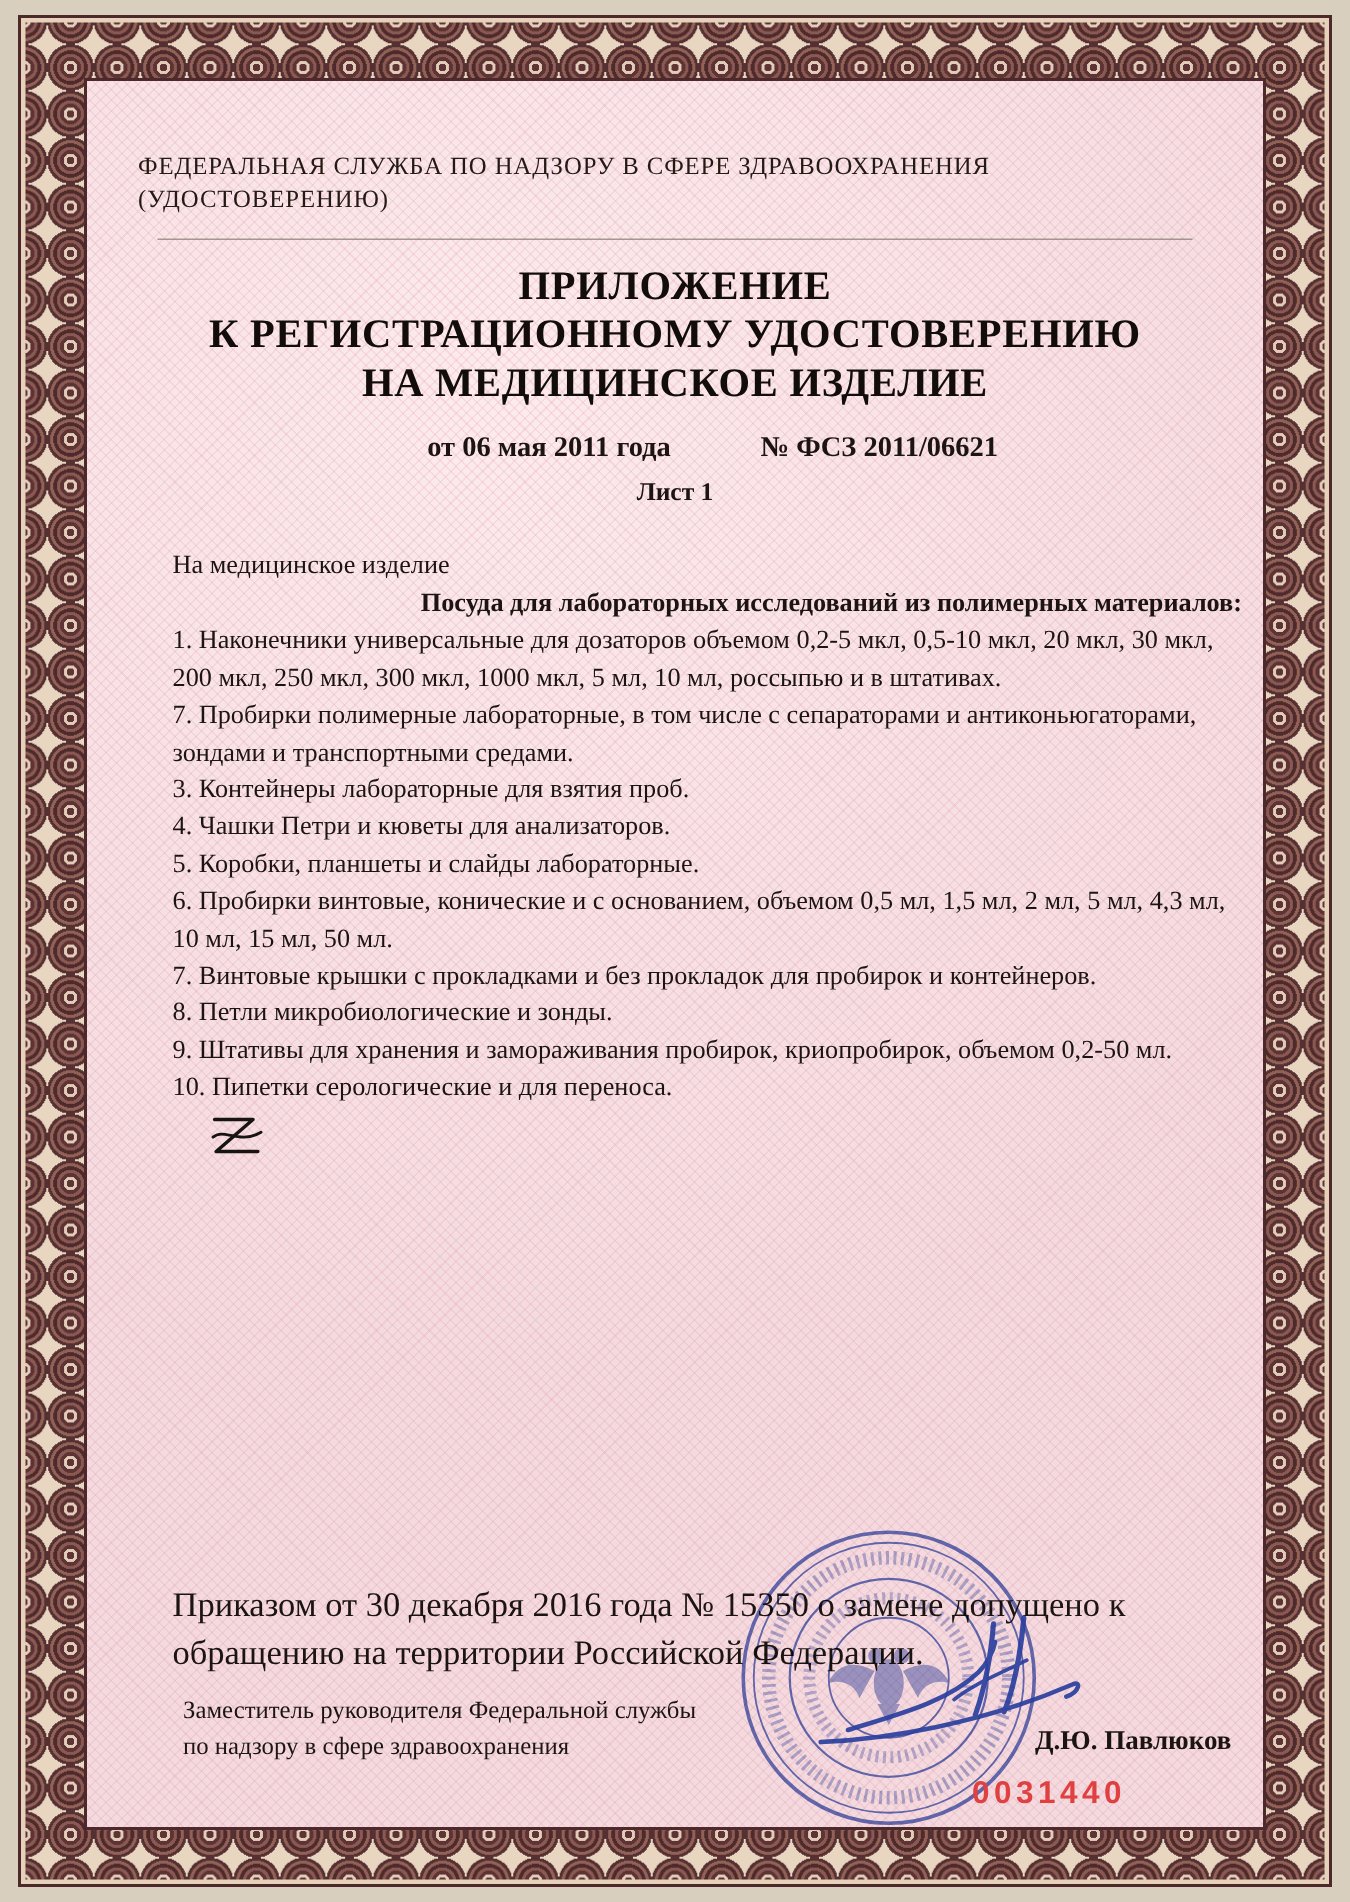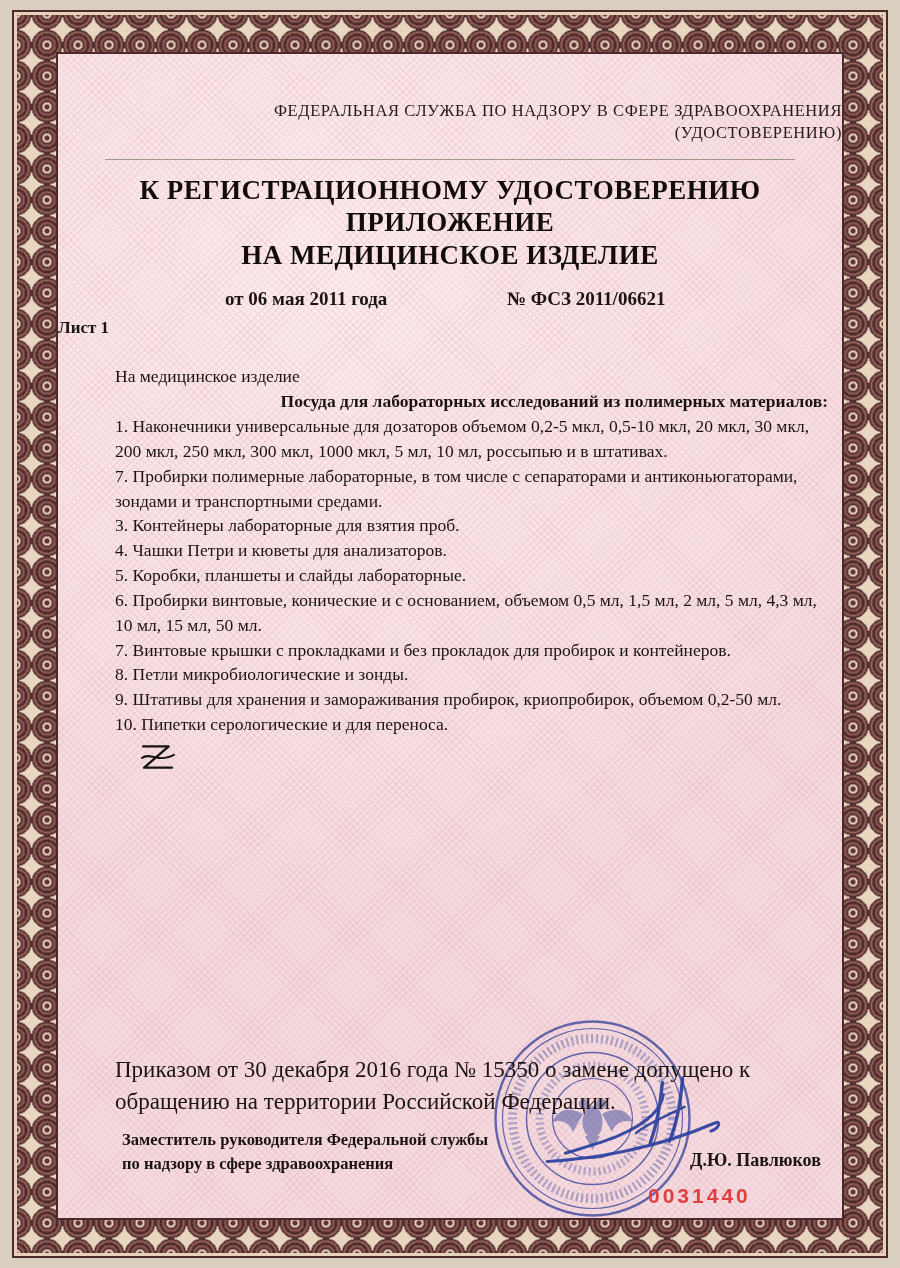--- a/index.html
+++ b/index.html
@@ -40,31 +40,31 @@
     background-color:#f4dade;
     background-image:
       repeating-linear-gradient(45deg, rgba(213,126,148,.15) 0 1px, transparent 1px 5px),
       repeating-linear-gradient(135deg, rgba(213,126,148,.15) 0 1px, transparent 1px 5px),
       radial-gradient(circle at 35% 18%, rgba(255,240,243,.75), rgba(255,240,243,0) 60%);
     border:2px solid #4e292c;
     box-sizing:border-box;
     padding-top:46px;
     overflow:hidden;
   }
-  .hdr{ text-align:right; font-size:16.5px; letter-spacing:.6px; line-height:1.35; color:#241a14;padding-left:34px;}
+  .hdr{ text-align:left; font-size:16.5px; letter-spacing:.6px; line-height:1.35; color:#241a14;padding-left:34px;}
   .divider{ width:88%; margin:14px auto 0; border-top:1.5px solid #8e8378; opacity:.8;}
   .title{ margin:14px 0 0; text-align:center; font-size:27px; font-weight:bold; line-height:1.22; letter-spacing:.5px; color:#120d0a;}
-  .meta-row{ display:flex; margin-top:16px; padding-left:167px; font-size:19px; font-weight:bold;}
+  .meta-row{ display:flex; margin-top:16px; padding-left:167px; font-size:19px; font-weight:bold;text-align:center;}
   .meta-date{ width:282px;}
-  .sheet{ margin-top:8px; text-align:left; font-size:17px; font-weight:bold;}
+  .sheet{ margin-top:8px; text-align:center; font-size:17px; font-weight:bold;}
   .body-text{ margin-top:26px; padding-left:57px; padding-right:14px; font-size:17.5px; line-height:1.42;}
   .body-text .bold{ font-weight:bold;text-align:right;}
   .zmark{ display:block; margin:4px 0 0 24px;}
   .order{ position:absolute; top:1000px; left:57px; width:662px; font-size:23px; line-height:1.4;}
-  .signer{ position:absolute; top:1074px; left:64px; font-size:16.5px; font-weight:bold; line-height:1.45;}
+  .signer{ position:absolute; top:1074px; left:64px; font-size:16.5px; font-weight:normal; line-height:1.45;}
   .signer-name{ position:absolute; top:1096px; left:632px; font-size:18px; font-weight:bold;}
   .stamp{ position:absolute; top:962px; left:432px; width:205px; height:205px; opacity:.78; mix-blend-mode:multiply;}
   .signature{ position:absolute; top:1018px; left:477px; width:192px; height:102px;}
   .serial{ position:absolute; top:1130px; left:590px; font-family:Liberation Sans, sans-serif; font-size:21px; font-weight:bold; letter-spacing:3px; color:#e04040;}
 </style>
 </head>
 <body>
 
 <div class="page">
   <div class="frame"></div>
@@ -72,22 +72,22 @@
   <div class="inner">
 
     <div class="hdr">
       <div>ФЕДЕРАЛЬНАЯ СЛУЖБА ПО НАДЗОРУ В СФЕРЕ ЗДРАВООХРАНЕНИЯ</div>
       <div>(УДОСТОВЕРЕНИЮ)</div>
     </div>
 
     <div class="divider"></div>
 
     <div class="title">
+      <div>ПРИЛОЖЕНИЕ</div>
       <div>К РЕГИСТРАЦИОННОМУ УДОСТОВЕРЕНИЮ</div>
-      <div>ПРИЛОЖЕНИЕ</div>
       <div>НА МЕДИЦИНСКОЕ ИЗДЕЛИЕ</div>
     </div>
 
     <div class="meta-row">
       <span class="meta-date">от  06 мая 2011 года</span>
       <span class="meta-number">№  ФСЗ 2011/06621</span>
     </div>
 
     <div class="sheet">Лист  1</div>
 

